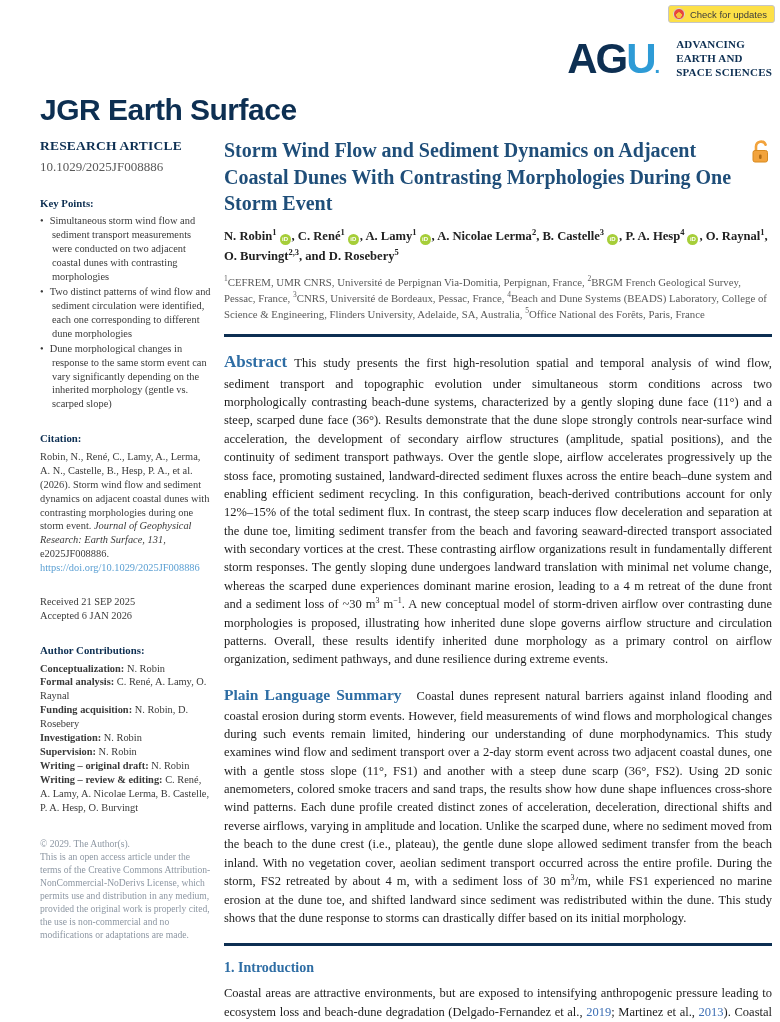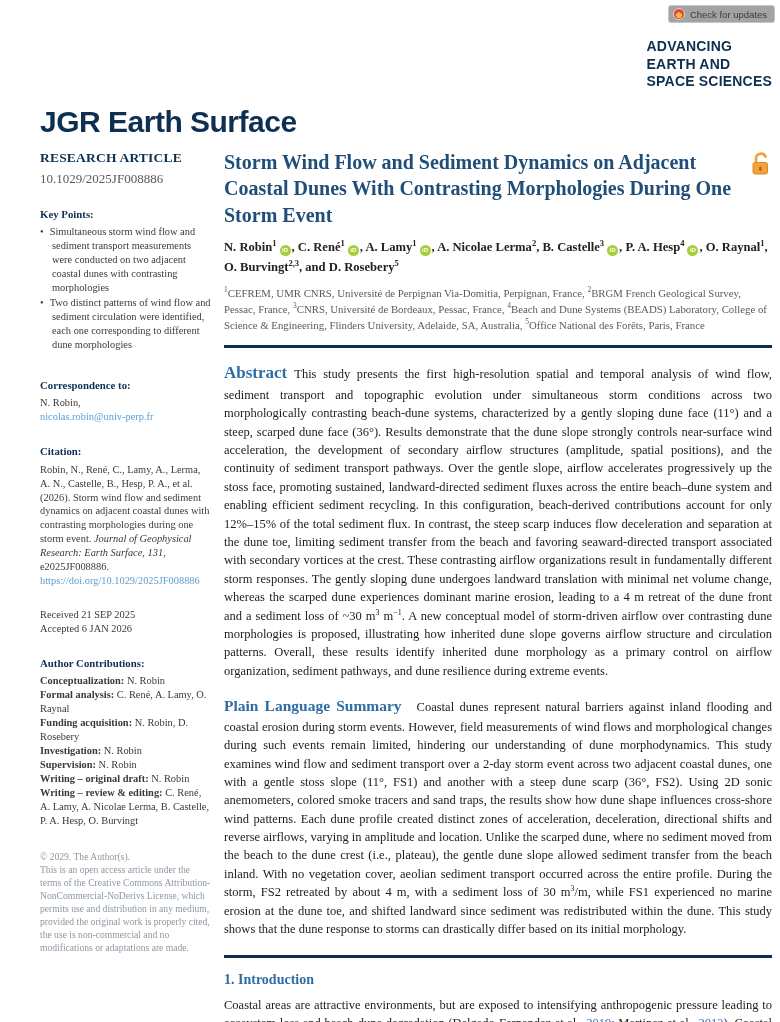--- a/index.html
+++ b/index.html
@@ -13,40 +13,40 @@
   body{
     width:780px;height:1022px;overflow:hidden;position:relative;
     font-family:"Liberation Serif", serif;color:var(--text);
     display:flex;flex-direction:column;
     padding:0 8px 10px 40px;
   }
   
   .update-badge{
     position:absolute;top:5px;right:5px;
     display:flex;align-items:center;gap:5px;
-    background:#a3a3a3;border:1px solid #c6c6c6;border-radius:3px;
+    background:#fde047;border:1px solid #c6c6c6;border-radius:3px;
     padding:2px 7px 2px 4px;font-family:"Liberation Sans",sans-serif;
     font-size:9.5px;color:#3b3b3b;cursor:pointer;
   }
   .crossmark{
     width:12px;height:12px;border-radius:50%;
     background:radial-gradient(circle at 50% 62%, #f6c23a 0 34%, #e8453c 36% 100%);
     border:1px solid #d4d4d4;display:inline-block;
   }
   .agu-wrap{display:flex;justify-content:flex-end;margin-top:38px;}
   .agu{display:flex;align-items:center;gap:7px;}
   .agu-letters{
     font-family:"Liberation Sans",sans-serif;font-weight:bold;
     font-size:42px;line-height:0.9;letter-spacing:-2px;color:var(--navy);
   }
   .agu-letters .u{color:#2e9bd6;}
   .agu-letters .dot{color:#2e9bd6;font-size:20px;}
   .agu-tagline{
-    font-family:Liberation Sans, sans-serif;font-weight:bold;
-    font-size:14px;line-height:1.25;color:var(--navy);letter-spacing:.2px;
+    font-family:Liberation Serif, serif;font-weight:bold;
+    font-size:11px;line-height:1.25;color:var(--navy);letter-spacing:.2px;margin-left:11px;
   }
   .journal-name{
     font-family:"Liberation Sans",sans-serif;font-weight:bold;
     font-size:30px;color:var(--navy);margin-top:14px;letter-spacing:-0.5px;
   }
   
   .columns{display:flex;gap:12px;margin-top:10px;flex:1;}
   .sidebar{width:172px;flex:0 0 172px;font-size:10.4px;line-height:1.34;color:var(--sidebar_text);}
   .maincol{flex:1;min-width:0;}
   
@@ -92,20 +92,21 @@
 </head>
 <body>
 
 <div class="update-badge">
   <span class="crossmark"></span>
   <span>Check for updates</span>
 </div>
 
 <div class="agu-wrap">
   <div class="agu">
+    <div class="agu-letters"><span>AG</span><span class="u">U</span><span class="dot">.</span></div>
     <div class="agu-tagline">
       <div>ADVANCING</div>
       <div>EARTH AND</div>
       <div>SPACE SCIENCES</div>
     </div>
   </div>
 </div>
 
 <div class="journal-name">JGR Earth Surface</div>
 
@@ -113,28 +114,24 @@
 
   <div class="sidebar">
     <div class="res-article">RESEARCH ARTICLE</div>
     <div class="doi">10.1029/2025JF008886</div>
 
     <div class="sb-block key-points">
       <div class="sb-head">Key Points:</div>
       <ul>
           <li>Simultaneous storm wind flow and sediment transport measurements were conducted on two adjacent coastal dunes with contrasting morphologies</li>
           <li>Two distinct patterns of wind flow and sediment circulation were identified, each one corresponding to different dune morphologies</li>
+          <li>Dune morphological changes in response to the same storm event can vary significantly depending on the inherited morphology (gentle vs. scarped slope)</li>
         </ul>
     </div>
 
-    <div class="sb-block" style="margin-top:26px;">
-      <div class="sb-head">Correspondence to:</div>
-      <div>N. Robin,</div>
-      <div class="email">nicolas.robin@univ-perp.fr</div>
-    </div>
 
     <div class="sb-block">
       <div class="sb-head">Citation:</div>
       <div class="citation-text"><span>Robin, N., René, C., Lamy, A., Lerma, A. N., Castelle, B., Hesp, P. A., et al. (2026). Storm wind flow and sediment dynamics on adjacent coastal dunes with contrasting morphologies during one storm event. </span><span class="italic">Journal of Geophysical Research: Earth Surface, 131</span><span>, e2025JF008886. </span><span class="link-light">https://doi.org/10.1029/2025JF008886</span></div>
     </div>
 
     <div class="dates">
       <div>Received 21 SEP 2025</div>
       <div>Accepted 6 JAN 2026</div>
     </div>

